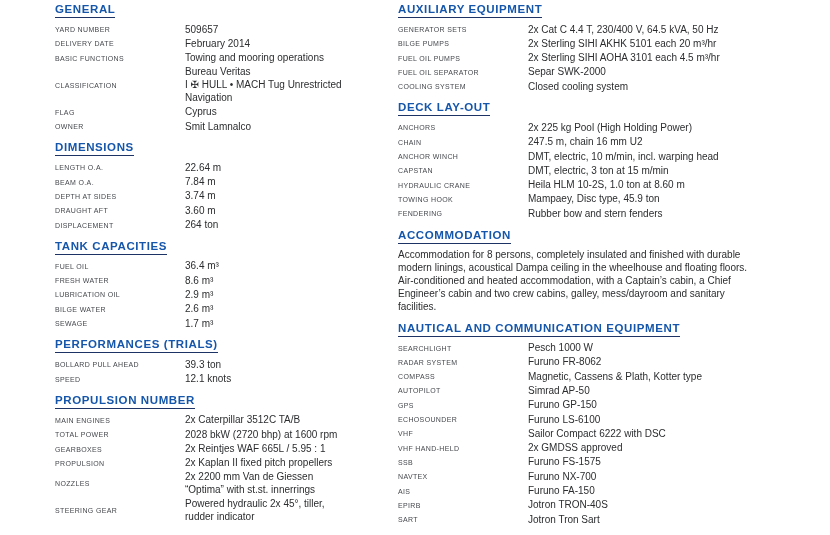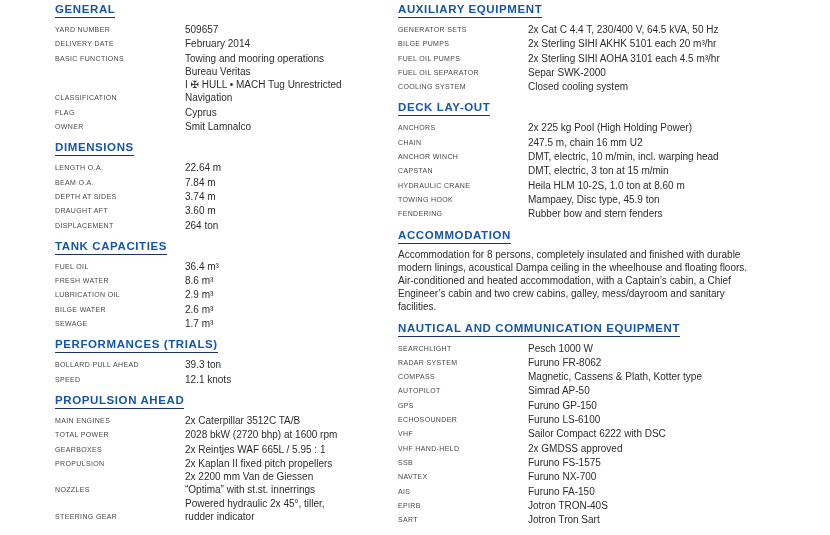--- a/index.html
+++ b/index.html
@@ -25,21 +25,21 @@
     letter-spacing: 0.6px;
     color: var(--head, #1556ab);
     line-height: 13px;
   }
   h2 .tl {
     display: inline-block;
     border-bottom: 1.5px solid var(--rule, #1d3366);
     padding-bottom: 1px;
   }
 
-  .row { display: flex; align-items: flex-end; }
+  .row { display: flex; align-items: center; }
   .lbl {
     flex: 0 0 130px;
     font-size: 7px;
     letter-spacing: 0.35px;
     color: #45484d;
     line-height: 13.3px;
     padding-top: 1px;
     text-transform: uppercase;
   }
   .val {
@@ -144,21 +144,21 @@
         <div class="row">
           <span class="lbl">BOLLARD PULL AHEAD</span>
           <span class="val">39.3 ton</span>
         </div>
         <div class="row">
           <span class="lbl">SPEED</span>
           <span class="val">12.1 knots</span>
         </div>
       </section>
       <section>
-        <h2><span class="tl">PROPULSION AHEAD</span></h2>
+        <h2><span class="tl">PROPULSION NUMBER</span></h2>
         <div class="row">
           <span class="lbl">MAIN ENGINES</span>
           <span class="val">2x Caterpillar 3512C TA/B</span>
         </div>
         <div class="row">
           <span class="lbl">TOTAL POWER</span>
           <span class="val">2028 bkW (2720 bhp) at 1600 rpm</span>
         </div>
         <div class="row">
           <span class="lbl">GEARBOXES</span>

